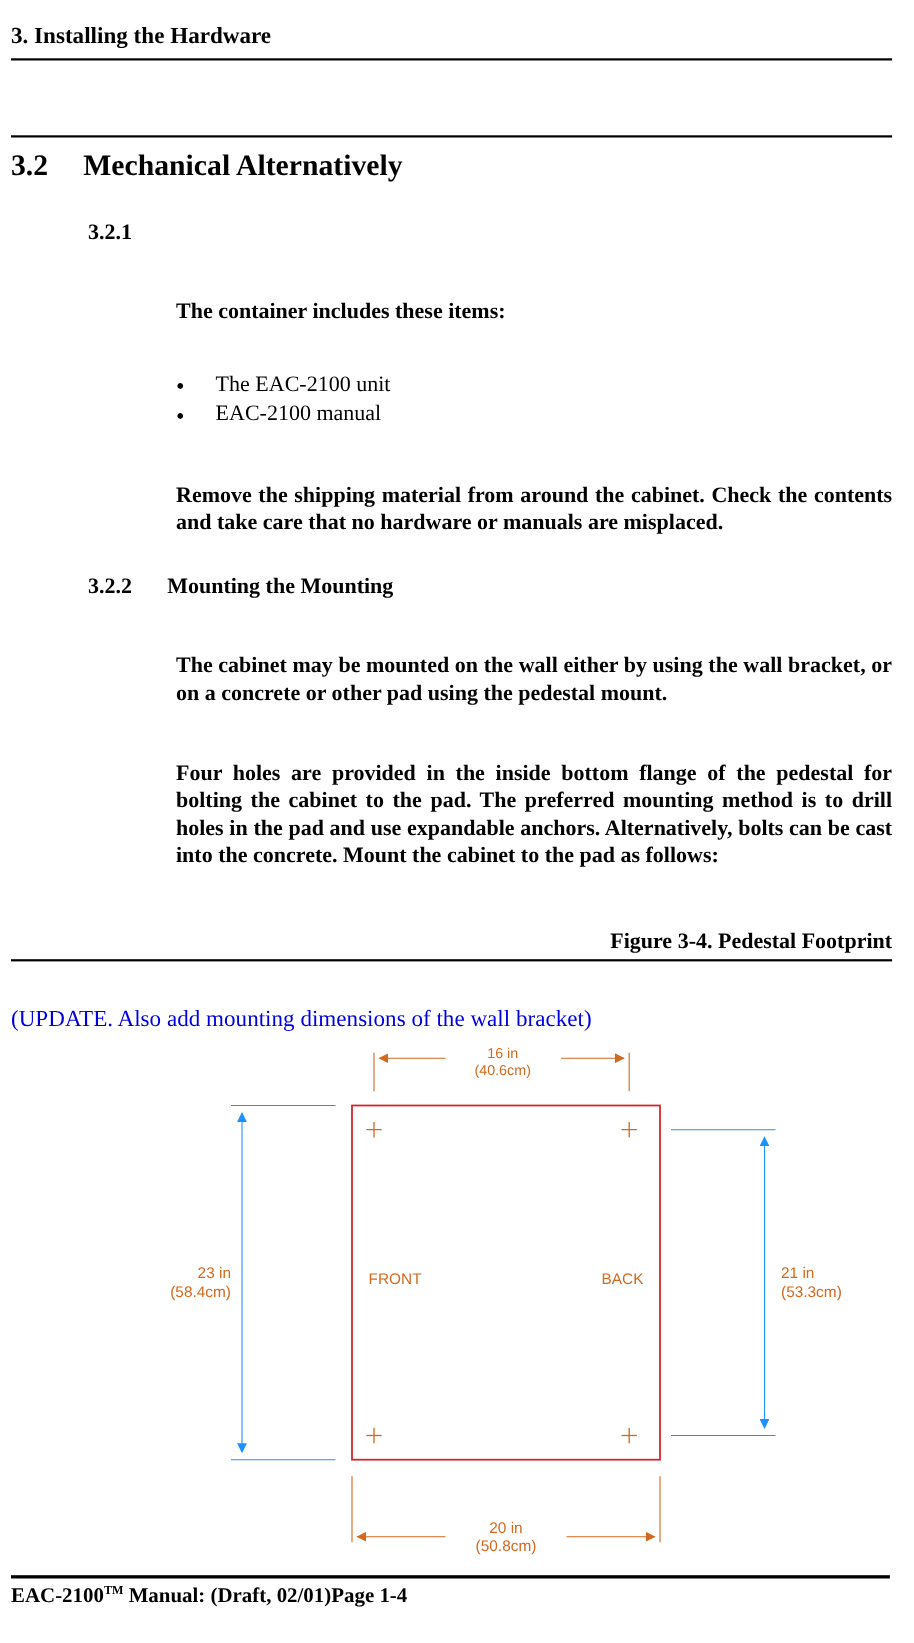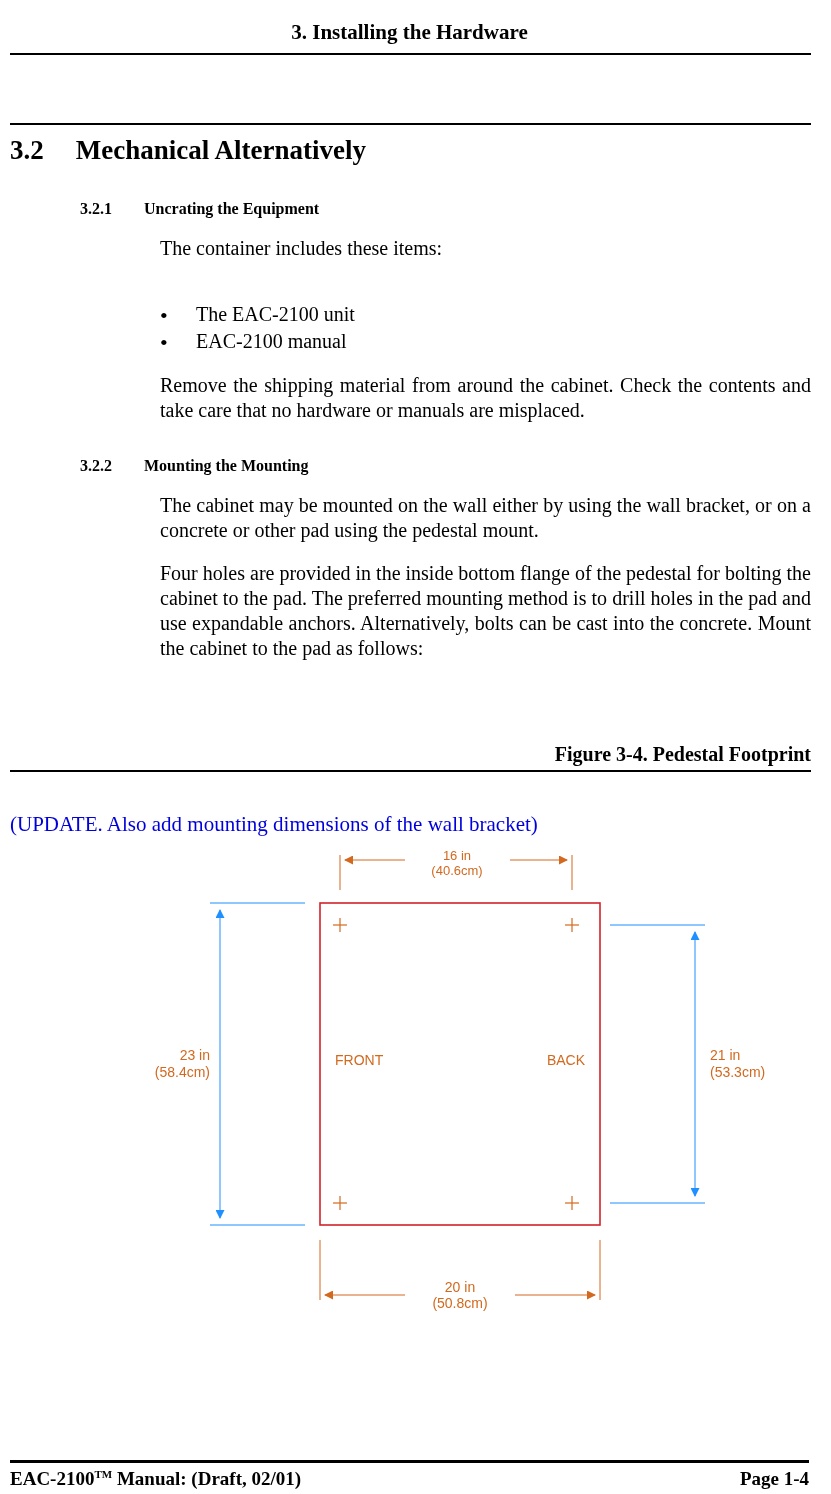--- a/index.html
+++ b/index.html
@@ -10,72 +10,73 @@
     body {
       font-family: 'Times New Roman', Times, serif;
       background: #fff;
       color: #000;
       width: 831px;
       height: 1494px;
       position: relative;
       padding: 20px 20px 20px 10px;
     }
     .header {
-      text-align: center;
+      text-align: left;
       font-weight: bold;
       font-size: 21px;
       border-bottom: 2.5px solid #000;
       padding-bottom: 8px;
       padding-right: 2px;
     }
     .section-heading {
       display: flex;
       gap: 32px;
       font-weight: bold;
       font-size: 27px;
       margin-top: 68px;
       border-top: 2.5px solid #000;
       padding-top: 10px;
       align-items: center;
     }
     .subsection {
       display: flex;
       gap: 32px;
       font-weight: bold;
-      font-size: 16px;
+      font-size: 20px;
       margin-top: 34px;
       padding-left: 70px;
     }
     .body-text {
       font-size: 20px;
-      margin-top: 18px;
+      margin-top: 48px;
       padding-left: 150px;
       line-height: 1.25;
       text-align: justify;
+      font-weight: bold;
     }
     .bullet-list {
       list-style: none;
       padding-left: 150px;
       margin-top: 40px;
       font-size: 20px;
     }
     .bullet-list li {
       position: relative;
       padding-left: 36px;
       line-height: 1.35;
     }
     .bullet-list li::before {
       content: "•";
       position: absolute;
       left: 0;
       font-size: 22px;
     }
     .figure-title-wrap {
       border-bottom: 2px solid #000;
-      margin-top: 82px;
+      margin-top: 54px;
     }
     .figure-title {
       text-align: right;
       font-weight: bold;
       font-size: 20px;
       padding-bottom: 4px;
     }
     .update-note {
       color: #0000dd;
       font-size: 21px;
@@ -83,27 +84,26 @@
     }
     .diagram-container {
       position: relative;
       width: 790px;
       height: 520px;
       margin-top: 3px;
       text-align: right;
     }
     .footer {
       position: absolute;
-      bottom: 4px;
+      bottom: 32px;
       left: 10px;
       right: 22px;
       border-top: 3px solid #000;
       padding-top: 5px;
       display: flex;
-      justify-content: space-between;
       font-weight: bold;
       font-size: 19px;
     }
     .footer sup {
       font-size: 11px;
     }
   </style>
 </head>
 <body>
 
@@ -111,21 +111,20 @@
   <span>3. Installing the Hardware</span>
 </div>
 
 <div class="section-heading">
   <span>3.2</span>
   <span>Mechanical Alternatively</span>
 </div>
 
 <div class="subsection">
   <span>3.2.1</span>
-  <span>Uncrating the Equipment</span>
 </div>
 
 <div class="body-text">The container includes these items:</div>
 
 <ul class="bullet-list">
   <li><span>The EAC-2100 unit</span></li>
   <li><span>EAC-2100 manual</span></li>
 </ul>
 
 <div class="body-text">Remove the shipping material from around the cabinet. Check the contents and take care that no hardware or manuals are misplaced.</div>

